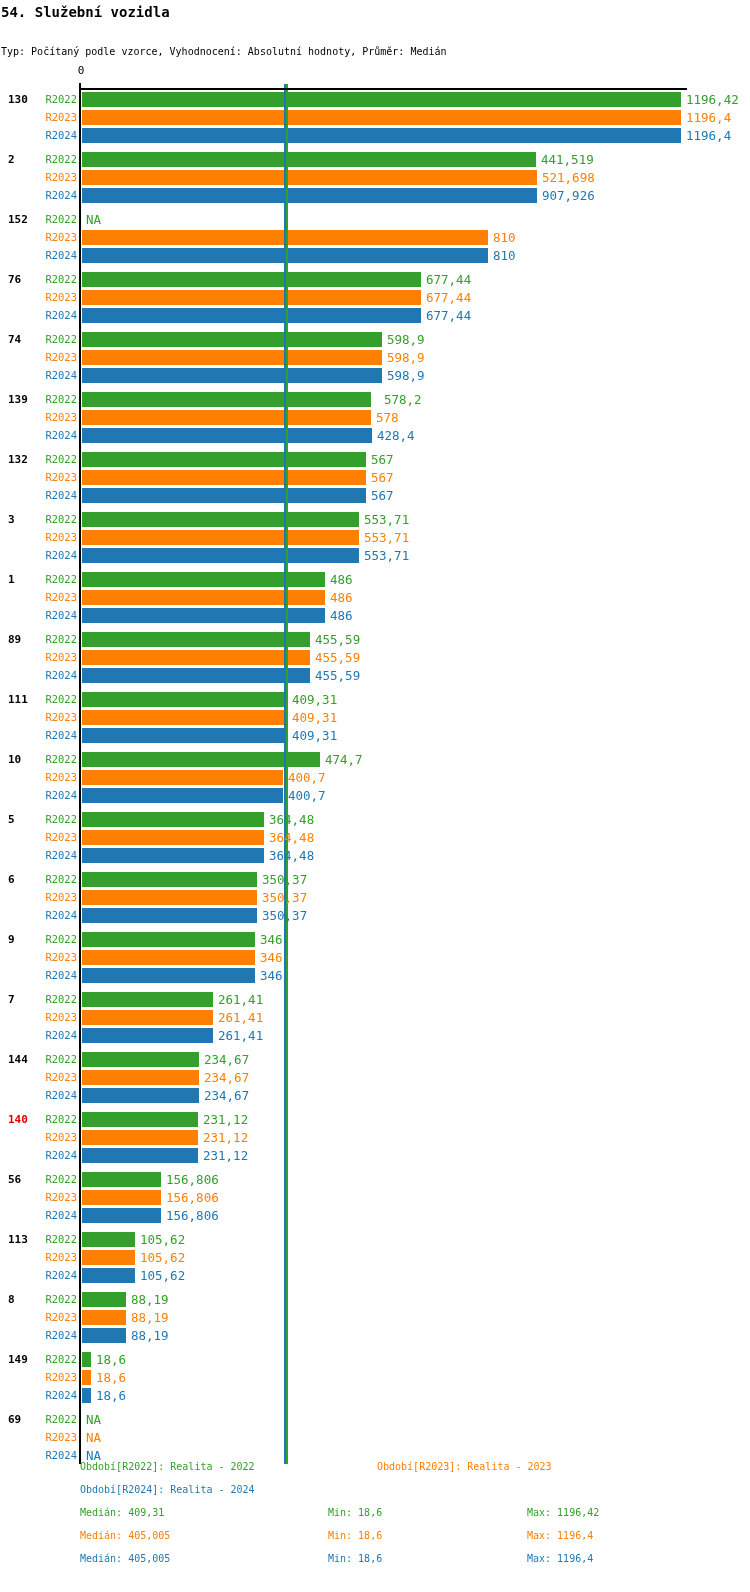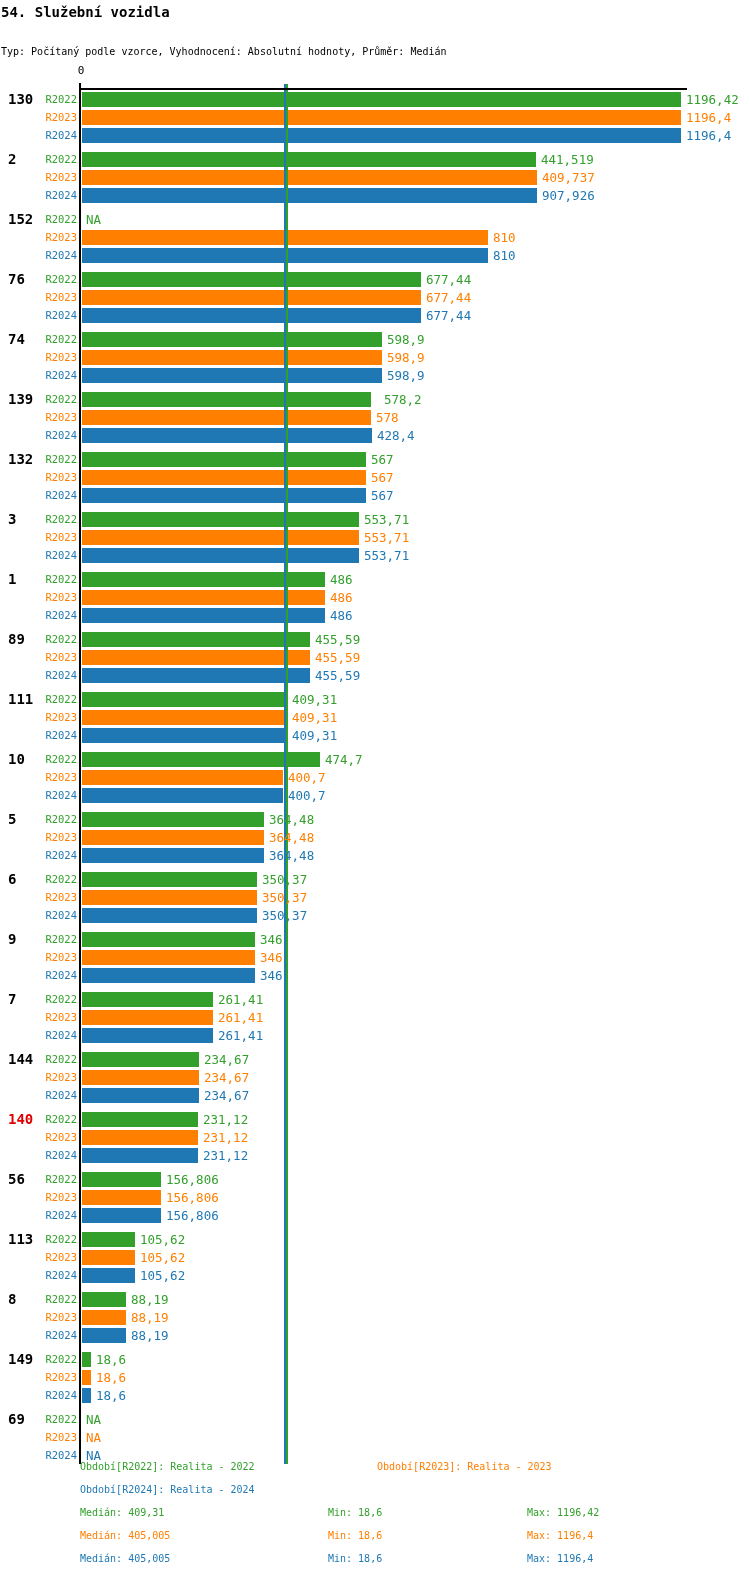--- a/index.html
+++ b/index.html
@@ -8,21 +8,21 @@
   .abs{position:absolute;white-space:nowrap;}
   .t1{font-weight:bold;font-size:14px;color:#000;}
   .t2{font-size:10px;color:#000;}
   #title{left:1px;top:4px;}
   #subtitle{left:1px;top:25px;}
   #meta{left:1px;top:46px;}
   #zero{left:74px;top:64px;width:14px;text-align:center;font-size:11px;color:#000;}
   .vaxis{left:79px;top:83px;width:2px;height:1381px;background:#000;z-index:4;}
   .haxis{left:79px;top:88px;width:608px;height:2px;background:#000;z-index:4;}
   .median{top:84px;height:1380px;width:2px;z-index:2;}
-  .gnum{left:8px;width:32px;font-size:14px;font-weight:bold;line-height:15px;color:#000;z-index:3;}
+  .gnum{left:8px;width:32px;font-size:11px;font-weight:bold;line-height:15px;color:#000;z-index:3;}
   .rlab{left:32px;width:45px;text-align:right;font-size:10.5px;line-height:15px;z-index:3;}
   .bar{left:82px;height:15px;z-index:1;}
   .vlab{font-size:12.5px;line-height:15px;z-index:3;}
   .leg{font-size:10px;line-height:12px;}
   .fp0{left:80px;top:1461px;}  .fp1{left:377px;top:1461px;} .fp2{left:80px;top:1484px;}
   .fr0{top:1507px;} .fr1{top:1530px;} .fr2{top:1553px;}
   .cmed{left:80px;} .cmin{left:328px;} .cmax{left:527px;}
 </style>
 </head>
 <body>
@@ -48,21 +48,21 @@
         <div class="abs rlab" style="top: 128px; color: rgb(31, 120, 180);">R2024</div>
         <div class="abs bar" style="top: 128px; width: 599px; background: rgb(31, 120, 180);"></div>
         <div class="abs vlab" style="top: 128px; left: 686px; color: rgb(31, 120, 180);">1196,4</div>
         <div class="abs "></div>
         <div class="abs gnum" style="top: 152px;">2</div>
         <div class="abs rlab" style="top: 152px; color: rgb(51, 160, 44);">R2022</div>
         <div class="abs bar" style="top: 152px; width: 454px; background: rgb(51, 160, 44);"></div>
         <div class="abs vlab" style="top: 152px; left: 541px; color: rgb(51, 160, 44);">441,519</div>
         <div class="abs rlab" style="top: 170px; color: rgb(255, 127, 0);">R2023</div>
         <div class="abs bar" style="top: 170px; width: 455px; background: rgb(255, 127, 0);"></div>
-        <div class="abs vlab" style="top: 170px; left: 542px; color: rgb(255, 127, 0);">409,737</div>
+        <div class="abs vlab" style="top: 170px; left: 542px; color: rgb(255, 127, 0);">521,698</div>
         <div class="abs rlab" style="top: 188px; color: rgb(31, 120, 180);">R2024</div>
         <div class="abs bar" style="top: 188px; width: 455px; background: rgb(31, 120, 180);"></div>
         <div class="abs vlab" style="top: 188px; left: 542px; color: rgb(31, 120, 180);">907,926</div>
         <div class="abs "></div>
         <div class="abs gnum" style="top: 212px;">152</div>
         <div class="abs rlab" style="top: 212px; color: rgb(51, 160, 44);">R2022</div>
         <div class="abs vlab" style="top: 212px; left: 86px; color: rgb(51, 160, 44);">NA</div>
         <div class="abs rlab" style="top: 230px; color: rgb(255, 127, 0);">R2023</div>
         <div class="abs bar" style="top: 230px; width: 406px; background: rgb(255, 127, 0);"></div>
         <div class="abs vlab" style="top: 230px; left: 493px; color: rgb(255, 127, 0);">810</div>

